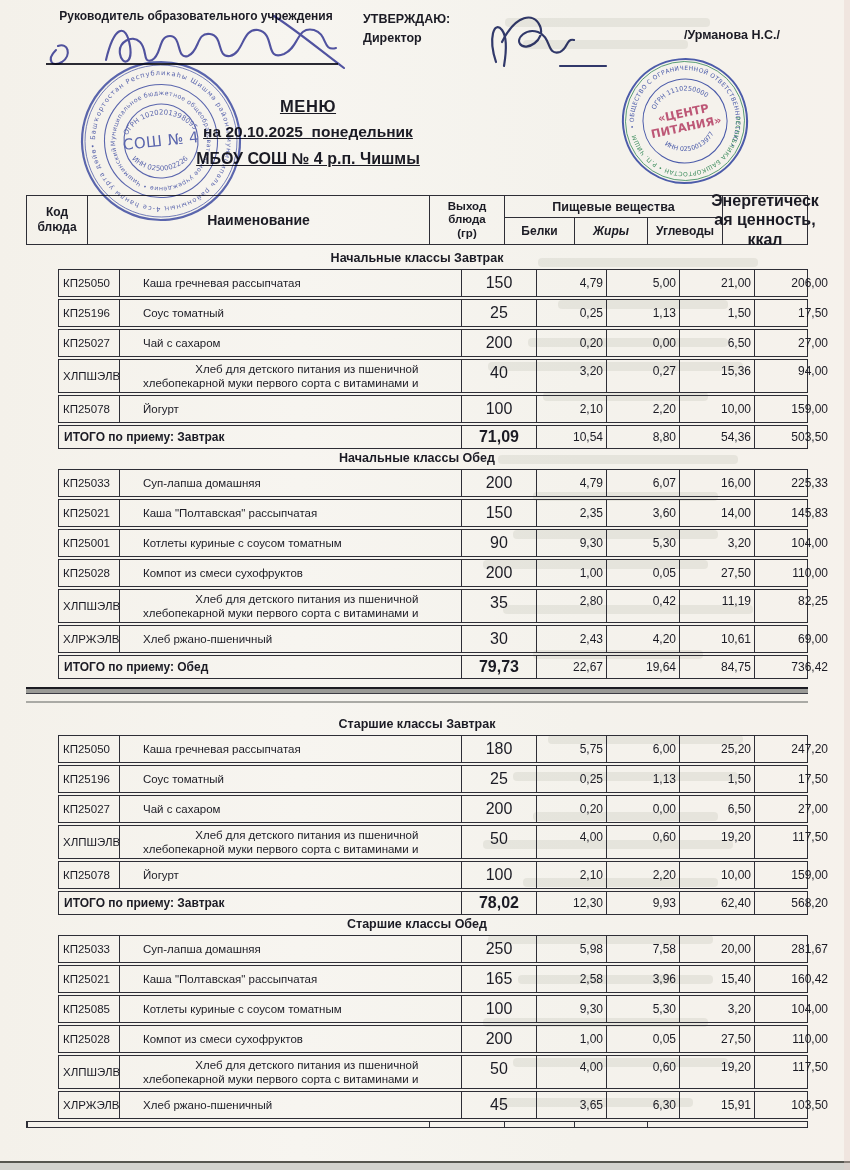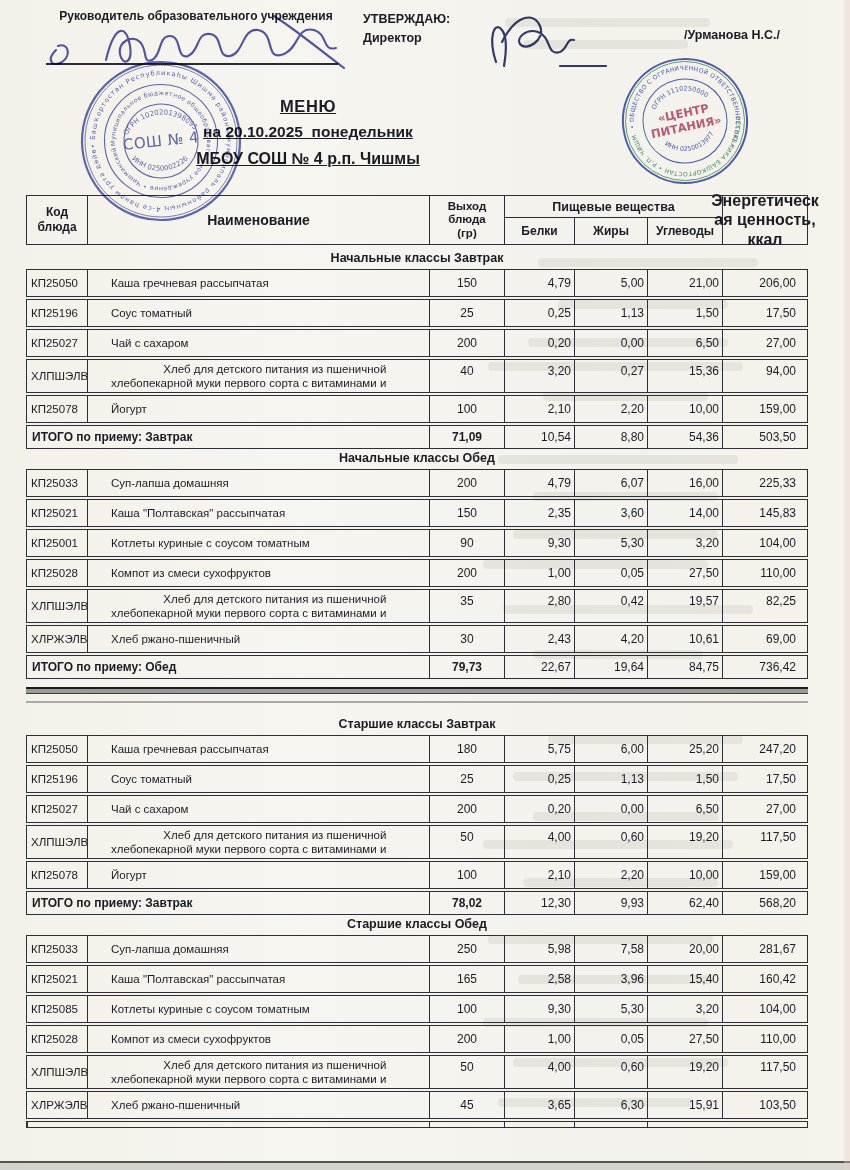--- a/index.html
+++ b/index.html
@@ -31,32 +31,32 @@
   
   .tables{position:absolute;left:26px;top:195px;width:782px;z-index:2;}
   .thead{display:grid;grid-template-columns:60px 342px 75px 70px 73px 75px 85px;
     grid-template-rows:22px 26px;border:1px solid #2e2e36;margin-bottom:6px;font-weight:bold;}
   .hc{display:flex;align-items:center;justify-content:center;text-align:center;}
   .h-code{grid-area:1/1/3/2;white-space:pre-line;font-size:12px;line-height:1.25;}
   .h-name{grid-area:1/2/3/3;font-size:14px;border-left:1px solid #2e2e36;}
   .h-out{grid-area:1/3/3/4;white-space:pre-line;font-size:11.5px;line-height:1.15;border-left:1px solid #2e2e36;}
   .h-nutr{grid-area:1/4/2/7;font-size:12.5px;border-left:1px solid #2e2e36;border-bottom:1px solid #2e2e36;}
   .h-prot{grid-area:2/4/3/5;font-size:12px;border-left:1px solid #2e2e36;}
-  .h-fat{grid-area:2/5/3/6;font-size:12px;border-left:1px solid #2e2e36;}
+  .h-fat{grid-area:2/5/3/6;font-size:12px;border-left:1px solid #2e2e36;font-style:italic;}
   .h-carb{grid-area:2/6/3/7;font-size:12px;border-left:1px solid #2e2e36;}
   .h-energy{grid-area:1/7/3/8;font-size:16px;white-space:pre-line;line-height:1.2;border-left:1px solid #2e2e36;}
 
   .sec-title{text-align:center;font-weight:bold;font-size:12.5px;line-height:15px;margin:1px 0 3px;}
   .t-row{display:grid;grid-template-columns:60px 342px 75px 70px 73px 75px 85px;
-    border:1px solid #2e2e36;margin-bottom:2px;min-height:26px;font-size:11.5px;}
+    border:1px solid #2e2e36;margin-bottom:2px;min-height:26px;font-size:11.5px;margin-left:32px;}
   .t-row.total{grid-template-columns:402px 75px 70px 73px 75px 85px;min-height:22px;}
   .cell{display:flex;align-items:center;padding:2px 3px;}
   .c-code{padding-left:4px;}
   .c-name{border-left:1px solid #2e2e36;padding-left:23px;white-space:pre-line;line-height:1.22;text-align:right;}
-  .c-out{border-left:1px solid #2e2e36;justify-content:center;font-size:12px;}
+  .c-out{border-left:1px solid #2e2e36;justify-content:center;font-size:16px;}
   .c-num{border-left:1px solid #2e2e36;justify-content:flex-end;padding-right:3px;font-size:12px;}
   .c-energy{border-left:1px solid #2e2e36;justify-content:flex-end;padding-right:11px;font-size:12px;}
   .c-label{font-weight:bold;font-size:12px;padding-left:5px;}
   .total .c-out{font-weight:bold;}
   .two-line .c-out,.two-line .c-num,.two-line .c-energy{align-items:flex-start;padding-top:4px;}
 
   .group-sep{height:4px;background:#9a9a96;border-top:2.5px solid #1c1c22;border-bottom:1.5px solid #3c3c44;margin:8px 0 3px;}
   .group-sep-thin{height:1.5px;background:#aaaaa5;margin:7px 0 14px;}
   .cutoff{display:grid;grid-template-columns:402px 75px 70px 73px 75px 85px;height:5px;
     border:1px solid #2e2e36;margin-top:1px;}
@@ -256,21 +256,21 @@
         <div class="cell c-num">27,50</div>
         <div class="cell c-energy">110,00</div>
       </div>
       <div class="t-row two-line">
         <div class="cell c-code">ХЛПШЭЛВ</div>
         <div class="cell c-name">Хлеб для детского питания из пшеничной
 хлебопекарной муки первого сорта с витаминами и</div>
         <div class="cell c-out">35</div>
         <div class="cell c-num">2,80</div>
         <div class="cell c-num">0,42</div>
-        <div class="cell c-num">19,57</div>
+        <div class="cell c-num">11,19</div>
         <div class="cell c-energy">82,25</div>
       </div>
       <div class="t-row">
         <div class="cell c-code">ХЛРЖЭЛВ</div>
         <div class="cell c-name">Хлеб ржано-пшеничный</div>
         <div class="cell c-out">30</div>
         <div class="cell c-num">2,43</div>
         <div class="cell c-num">4,20</div>
         <div class="cell c-num">10,61</div>
         <div class="cell c-energy">69,00</div>

